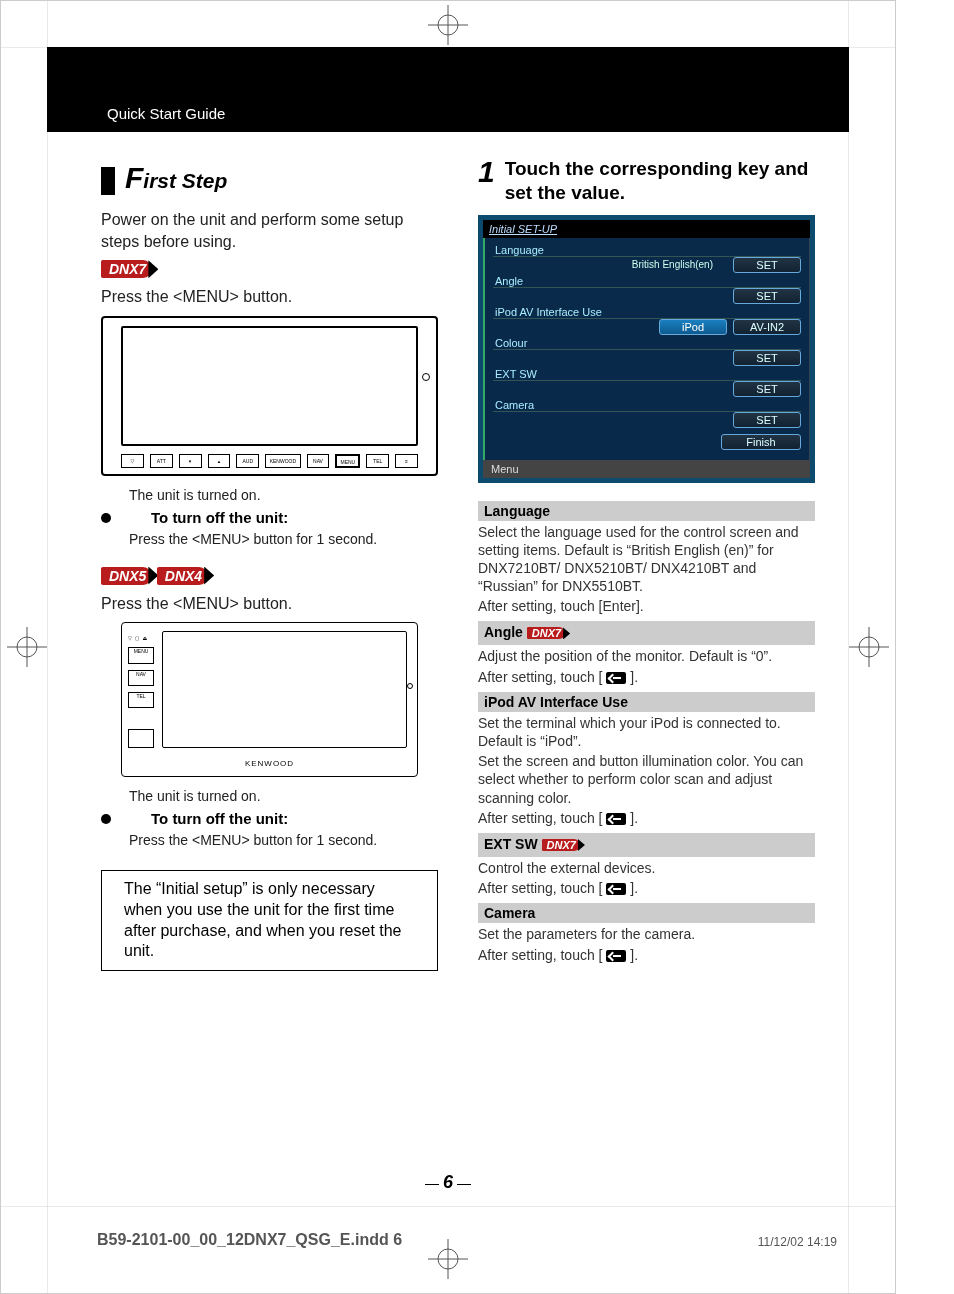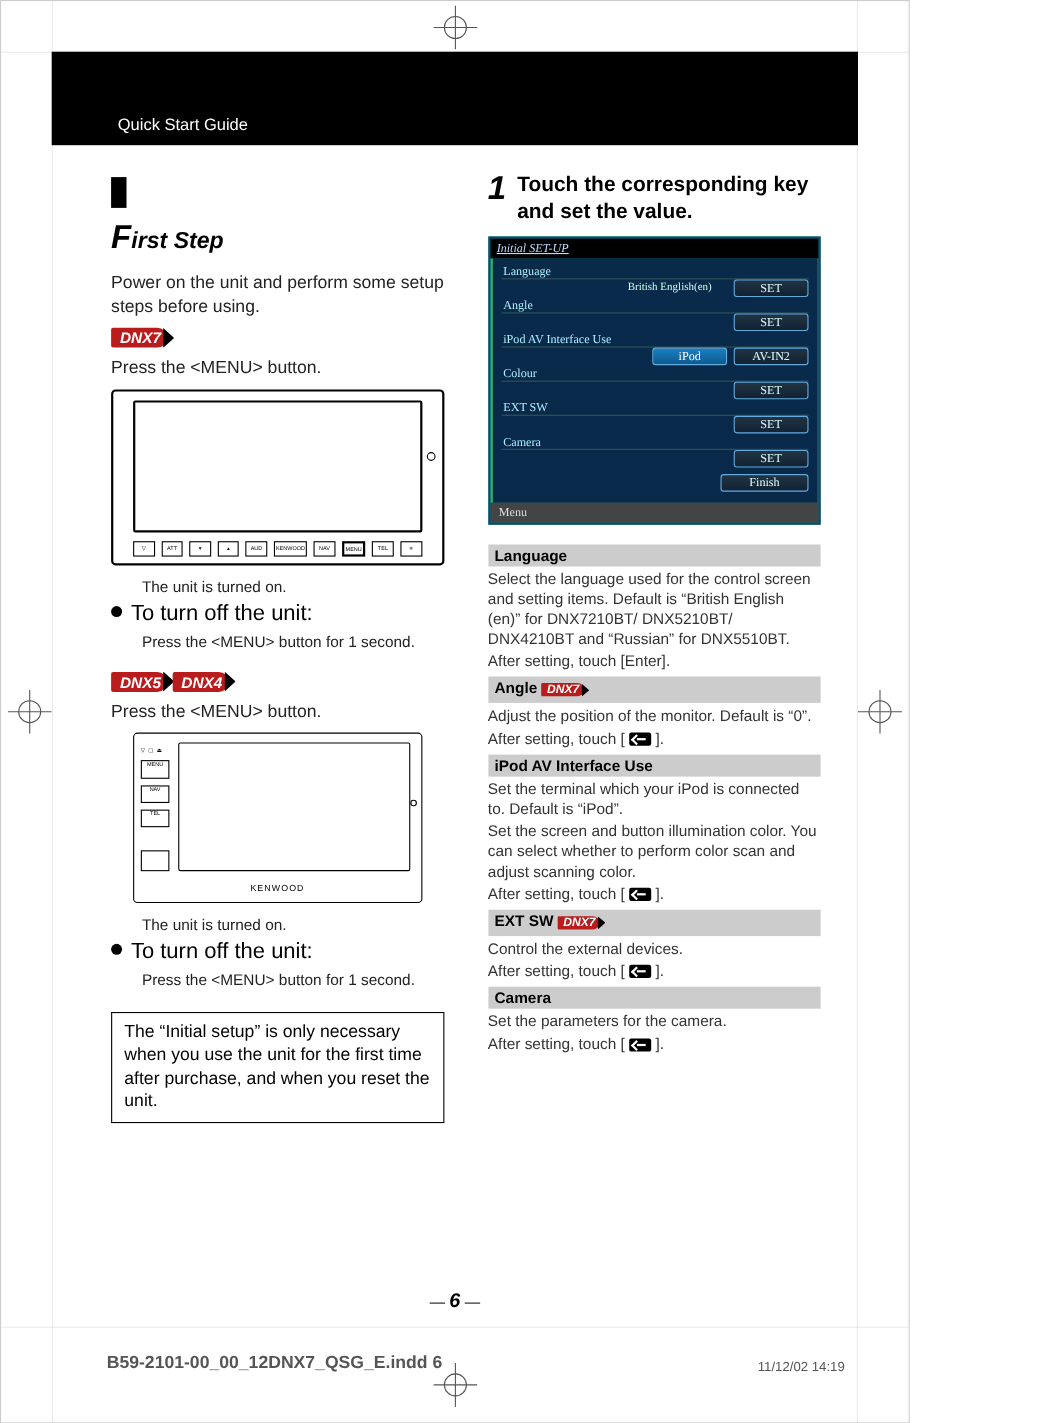--- a/index.html
+++ b/index.html
@@ -1,70 +1,70 @@
 <!DOCTYPE html>
 <html><head>
 <meta charset="utf-8">
 <style>
   * { box-sizing: border-box; margin: 0; padding: 0; }
   html, body { width: 954px; height: 1294px; font-family: "Segoe UI", Arial, sans-serif; background: #fff; }
-  .page { width: 827px; height: 1294px; position: relative; border: 1px solid #ccc; }
+  .page { width: 896px; height: 1294px; position: relative; border: 1px solid #ccc; }
   .crop-tl, .crop-tr, .crop-bl, .crop-br, .crop-t, .crop-b, .crop-l, .crop-r { position: absolute; }
   .crop-l { left: 46px; top: 0; bottom: 0; width: 0; border-left: 1px solid #aaa; opacity: .25; }
   .crop-r { right: 46px; top: 0; bottom: 0; width: 0; border-left: 1px solid #aaa; opacity: .25; }
   .crop-t { top: 46px; left: 0; right: 0; height: 0; border-top: 1px solid #aaa; opacity: .25; }
   .crop-b { bottom: 86px; left: 0; right: 0; height: 0; border-top: 1px solid #aaa; opacity: .25; }
   .reg-top { position: absolute; left: 50%; top: 4px; transform: translateX(-50%); }
   .reg-bot { position: absolute; left: 50%; bottom: 14px; transform: translateX(-50%); }
   .reg-left { position: absolute; left: 6px; top: 50%; transform: translateY(-50%) rotate(90deg); }
   .reg-right { position: absolute; right: 6px; top: 50%; transform: translateY(-50%) rotate(90deg); }
   .regmark svg { display:block; }
 
   .black-header { position: absolute; left: 46px; right: 46px; top: 46px; height: 85px; background: #000; color: #fff; font-size: 15px; display: flex; align-items: flex-end; padding: 0 0 10px 60px; }
 
   .content { position: absolute; left: 100px; right: 80px; top: 150px; bottom: 150px; display: flex; gap: 40px; }
   .col { flex: 1; }
 
-  .h1 { display: flex; align-items: flex-start; gap: 10px; margin: 10px 0 14px 0; flex-direction: column; }
+  .h1 { display: flex; align-items: flex-end; gap: 10px; margin: 10px 0 14px 0; }
   .h1 .bar { width: 14px; height: 28px; background: #000; }
   .h1 .big { font-size: 30px; font-weight: bold; font-style: italic; }
   .h1 .rest { font-size: 21px; font-weight: bold; font-style: italic; }
 
   .num-head { display: flex; align-items: flex-start; gap: 10px; margin: 6px 0 10px 0; }
   .num-head .num { font-size: 30px; font-weight: bold; font-style: italic; line-height: 1; }
   .num-head .txt { font-size: 19px; font-weight: bold; line-height: 1.25; }
 
   p { font-size: 16px; line-height: 1.35; margin: 4px 0; color: #222; }
   .sub { font-size: 14px; }
   .indent { margin-left: 28px; }
   .bullet { display: flex; gap: 8px; align-items: flex-start; margin: 2px 0; }
   .bullet .dot { width: 10px; height: 10px; border-radius: 50%; background: #000; margin-top: 4px; flex: none; }
-  .bullet b { font-weight: normal; font-size: 20px; }
+  .bullet b { font-weight: bold; font-size: 15px; margin-left: 32px; }
 
   .chip { display: inline-block; background: #b91c1c; color: #fff; font-weight: bold; font-style: italic; font-size: 14px; padding: 1px 6px 1px 8px; border-radius: 2px 10px 10px 2px; position: relative; margin: 4px 0; }
   .chip::after { content: ""; position: absolute; right: -6px; top: 0; bottom: 0; width: 10px; background: #000; clip-path: polygon(0 0, 100% 50%, 0 100%); }
   .chipsm { font-size: 11px; padding: 0 4px 0 5px; }
   .chipsm::after { right: -5px; width: 7px; }
 
   .unit-fig { border: 2px solid #000; border-radius: 4px; height: 160px; margin: 8px 0 10px 0; position: relative; background: #fff; }
   .unit-fig .screen { position: absolute; left: 18px; right: 18px; top: 8px; bottom: 28px; border: 2px solid #000; border-radius: 2px; }
   .unit-fig .btnrow { position: absolute; left: 18px; right: 18px; bottom: 6px; height: 14px; display: flex; gap: 6px; }
   .unit-fig .btnrow .b { flex: 1; border: 1px solid #000; font-size: 5px; text-align: center; line-height: 12px; }
   .unit-fig .knob { position: absolute; right: 6px; top: 55px; width: 8px; height: 8px; border: 1px solid #000; border-radius: 50%; }
 
   .unit-fig2 { border: 1.5px solid #000; border-radius: 4px; height: 155px; margin: 8px 20px 10px 20px; position: relative; background: #fff; }
   .unit-fig2 .side { position: absolute; left: 6px; top: 12px; width: 26px; bottom: 28px; display: flex; flex-direction: column; gap: 6px; }
   .unit-fig2 .side .sb { border: 1px solid #000; flex: 1; font-size: 5px; text-align:center; }
   .unit-fig2 .screen { position: absolute; left: 40px; right: 10px; top: 8px; bottom: 28px; border: 1.5px solid #000; border-radius: 2px; }
   .unit-fig2 .brand { position: absolute; left: 0; right: 0; bottom: 8px; text-align: center; font-size: 8px; letter-spacing: 1px; }
   .unit-fig2 .knob { position: absolute; right: 4px; top: 60px; width: 6px; height: 6px; border: 1px solid #000; border-radius: 50%; }
 
-  .note-box { border: 1px solid #000; padding: 8px 11px; margin-top: 20px; font-size: 16px; line-height: 1.3; }
-
-  .ui-shot { width: 100%; background: #0f766e; border: 2px solid #0c4a6e; margin: 6px 0 18px 0; font-size: 11px; color: #cfe; font-family: Liberation Serif, serif; }
+  .note-box { border: 1px solid #000; padding: 8px 22px; margin-top: 20px; font-size: 16px; line-height: 1.3; }
+
+  .ui-shot { width: 100%; background: #e5e5e5; border: 5px solid #0c4a6e; margin: 6px 0 18px 0; font-size: 11px; color: #cfe; }
   .ui-title { color: #bdf; font-style: italic; font-size: 11px; padding: 3px 6px; text-decoration: underline; background:#000; }
   .ui-body { background: linear-gradient(180deg,#0a2a4a,#08294a); padding: 4px 8px 10px 8px; border-left:2px solid #3a6; border-right:1px solid #345; }
   .ui-label { flex: 1; color: #aef; font-size: 11px; border-bottom: 1px solid #355; padding: 2px 0 0 2px; white-space: nowrap; }
   .ui-val { font-size: 10px; color: #cfe; padding-right:20px; text-align:right; }
   .ui-btn { min-width: 68px; text-align: center; border: 1px solid #6ad; border-radius: 3px; padding: 1px 8px; font-size: 11px; color: #dff; background: linear-gradient(#234,#123); }
   .ui-btn.sel { background: linear-gradient(#1a80c0,#0e5a90); color:#fff; }
   .ui-footer { background: #444; color: #ddd; font-size: 11px; padding: 3px 8px; }
   .ui-row2 { display:flex; justify-content: space-between; align-items:center; }
   .ui-row2 .r { display:flex; gap:6px; }
 

